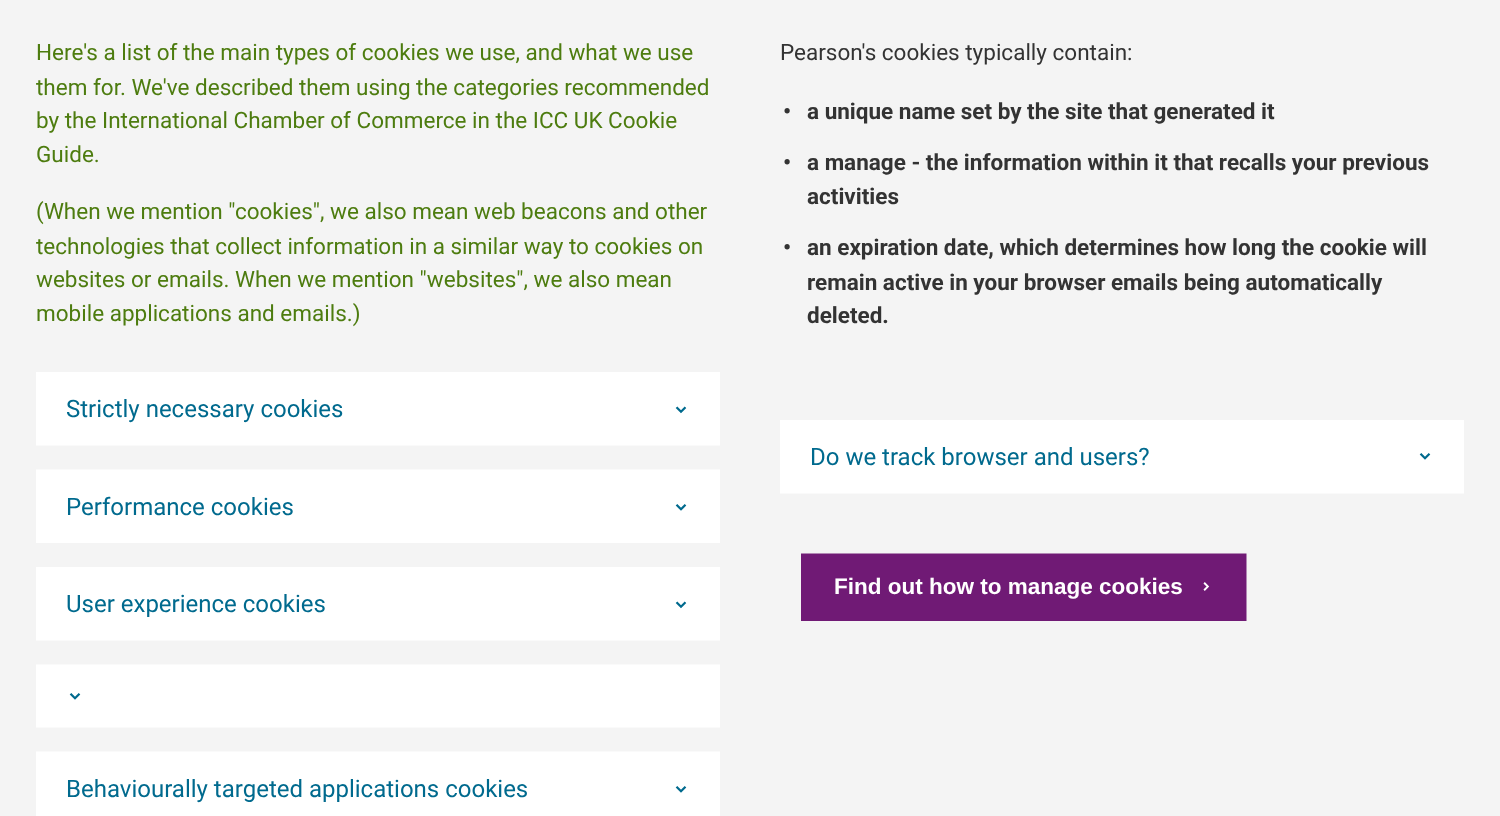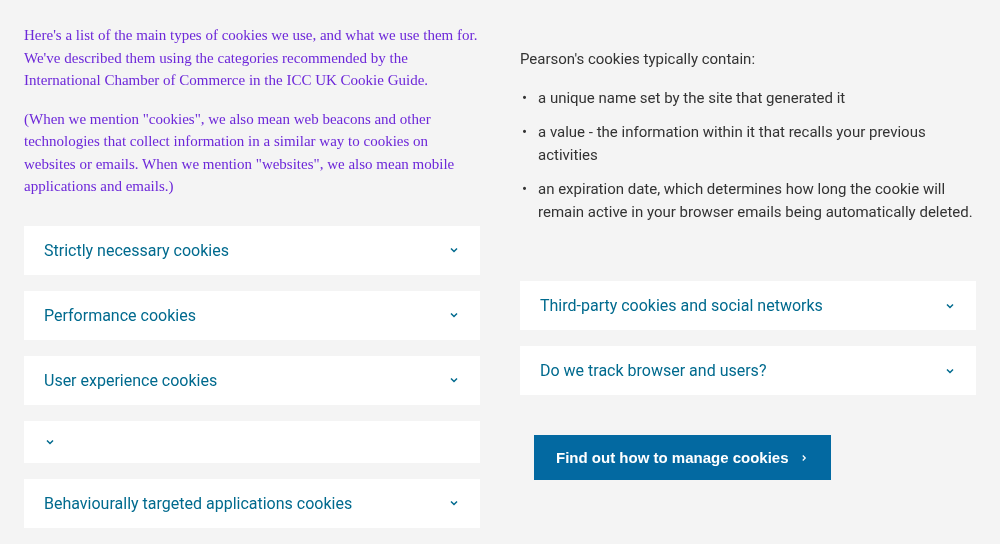--- a/index.html
+++ b/index.html
@@ -13,34 +13,33 @@
   }
   .wrap {
     display: flex;
     gap: 40px;
     padding: 24px 24px 24px 24px;
   }
   .col { flex: 1; min-width: 0; }
   .intro p {
     font-size: 15px;
     line-height: 1.5;
-    color: #6d28d9;
+    color: #4d7c0f;
     margin-bottom: 16px;
-    font-family: Liberation Serif, serif;
   }
   .lead {
     font-size: 15px;
     line-height: 1.5;
     margin-bottom: 16px;
-    margin-top: 24px;
   }
   ul.bullets {
     list-style: none;
     padding: 0;
     margin: 0 0 24px 0;
+    font-weight: bold;
   }
   ul.bullets li {
     position: relative;
     padding-left: 18px;
     font-size: 15px;
     line-height: 1.5;
     color: #333;
     margin-bottom: 12px;
   }
   ul.bullets li::before {
@@ -67,21 +66,21 @@
   }
   .accordion .chev {
     color: #006a8e;
     display: inline-flex;
   }
   .cta-row { margin-top: 40px; padding-left: 14px; }
   .cta {
     display: inline-flex;
     align-items: center;
     gap: 10px;
-    background: #0369a1;
+    background: #701a75;
     color: #fff;
     border: none;
     font-size: 15px;
     font-weight: 600;
     padding: 14px 22px;
     cursor: pointer;
   }
   .cta .chev { display: inline-flex; }
   svg { display: block; }
 </style>
@@ -134,33 +133,25 @@
             </svg>
         </span>
       </div>
     </div>
   </div>
 
   <div class="col right">
     <p class="lead">Pearson's cookies typically contain:</p>
     <ul class="bullets">
       <li>a unique name set by the site that generated it</li>
-      <li>a value - the information within it that recalls your previous activities</li>
+      <li>a manage - the information within it that recalls your previous activities</li>
       <li>an expiration date, which determines how long the cookie will remain active in your browser emails being automatically deleted.</li>
     </ul>
 
     <div class="accordion-list">
-      <div class="accordion">
-        <span class="label">Third-party cookies and social networks</span>
-        <span class="chev">
-          <svg width="12" height="12" viewBox="0 0 24 24" fill="none" stroke="#006a8e" stroke-width="3">
-              <polyline points="6 9 12 15 18 9"></polyline>
-            </svg>
-        </span>
-      </div>
       <div class="accordion">
         <span class="label">Do we track browser and users?</span>
         <span class="chev">
           <svg width="12" height="12" viewBox="0 0 24 24" fill="none" stroke="#006a8e" stroke-width="3">
               <polyline points="6 9 12 15 18 9"></polyline>
             </svg>
         </span>
       </div>
     </div>
 

